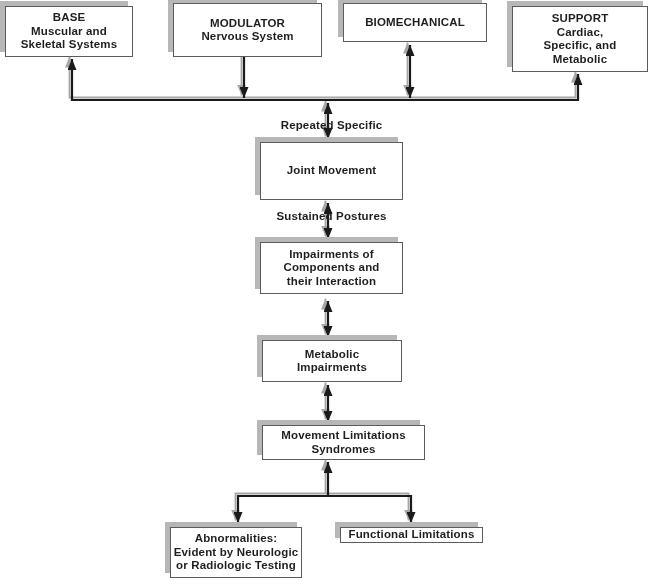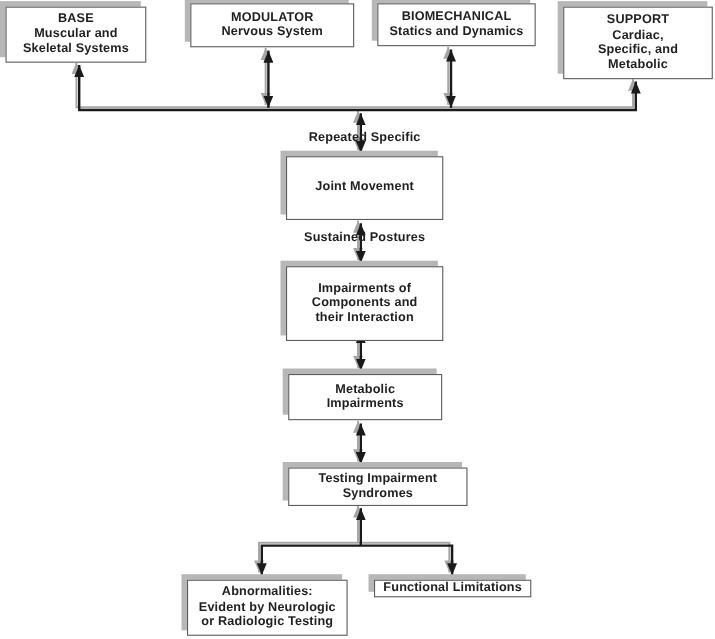--- a/index.html
+++ b/index.html
@@ -74,60 +74,59 @@
       <path d="M238,523 V496 H411 V523" marker-start="url(#ah-k)" marker-end="url(#ah-k)"></path>
     </g>
   </svg>
 
   <div class="node" style="left:5px; top:6px; width:128px; height:51px;">
     <div class="line">BASE</div>
     <div class="line">Muscular and</div>
     <div class="line">Skeletal Systems</div>
   </div>
 
-  <div class="node" style="left:173px; top:3px; width:149px; height:40px;">
+  <div class="node" style="left:173px; top:3px; width:149px; height:54px;">
     <div class="line">MODULATOR</div>
     <div class="line">Nervous System</div>
   </div>
 
   <div class="node" style="left:343px; top:3px; width:144px; height:39px;">
     <div class="line">BIOMECHANICAL</div>
-    <div class="line">Statics and Dynamics</div>
   </div>
 
   <div class="node" style="left:512px; top:6px; width:136px; height:66px;">
     <div class="line">SUPPORT</div>
     <div class="line">Cardiac,</div>
     <div class="line">Specific, and</div>
     <div class="line">Metabolic</div>
   </div>
 
   <div class="node" style="left:260px; top:142px; width:143px; height:58px;gap:32px;">
     <div class="line">Repeated Specific</div>
     <div class="line">Joint Movement</div>
     <div class="line">Sustained Postures</div>
   </div>
 
-  <div class="node" style="left:260px; top:242px; width:143px; height:68px;">
+  <div class="node" style="left:260px; top:242px; width:143px; height:52px;">
     <div class="line">Impairments of</div>
     <div class="line">Components and</div>
     <div class="line">their Interaction</div>
   </div>
 
   <div class="node" style="left:262px; top:340px; width:140px; height:42px;">
     <div class="line">Metabolic</div>
     <div class="line">Impairments</div>
   </div>
 
   <div class="node" style="left:262px; top:425px; width:163px; height:35px;">
-    <div class="line">Testing Impairment</div>
+    <div class="line">Movement Limitations</div>
     <div class="line">Syndromes</div>
   </div>
 
-  <div class="node" style="left:170px; top:527px; width:146px; height:51px;">
+  <div class="node" style="left:170px; top:527px; width:132px; height:51px;">
     <div class="line">Abnormalities:</div>
     <div class="line">Evident by Neurologic</div>
     <div class="line">or Radiologic Testing</div>
   </div>
 
   <div class="node" style="left:340px; top:527px; width:143px; height:16px;">
     <div class="line">Functional Limitations</div>
   </div>
 
 </div>

